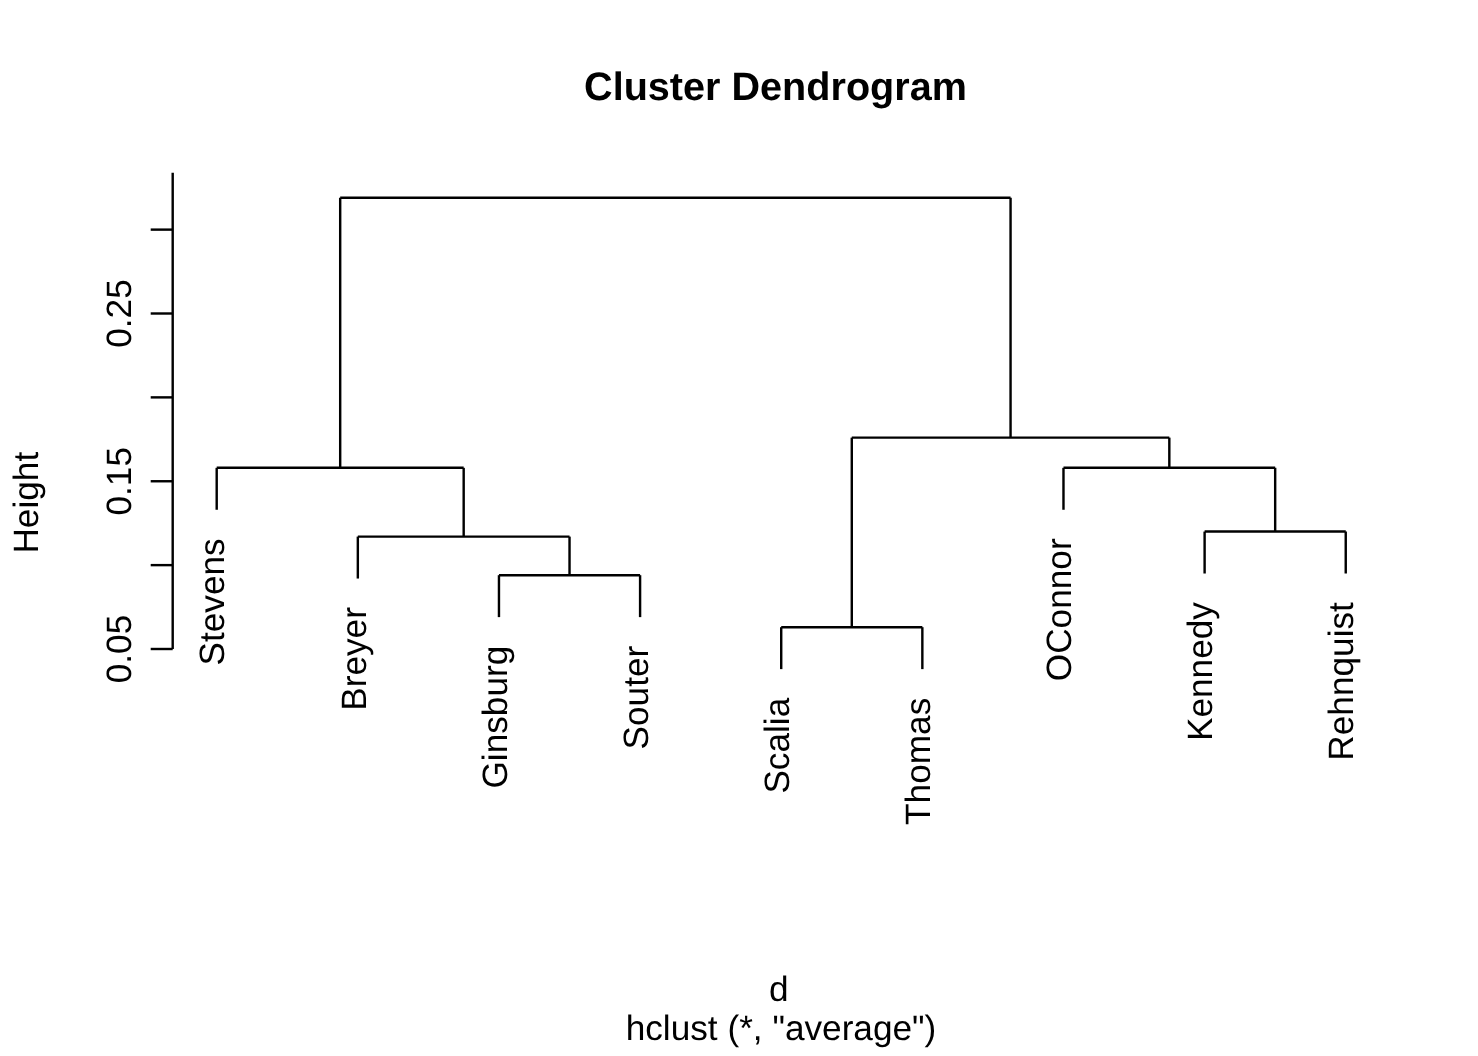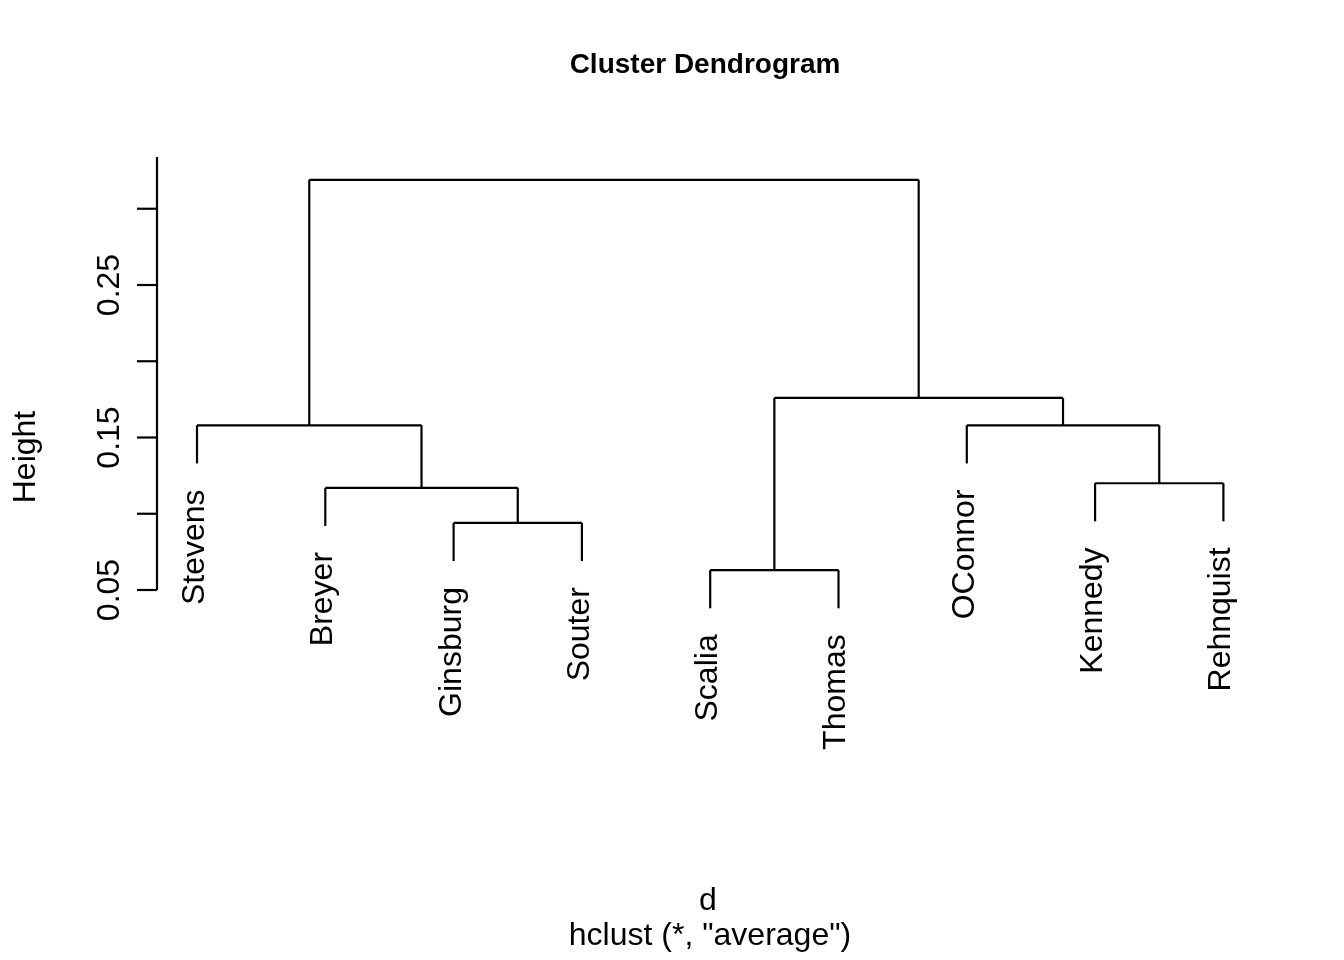--- a/index.html
+++ b/index.html
@@ -10,23 +10,23 @@
     background: #ffffff;
     font-family: "Liberation Sans", sans-serif;
     color: #000000;
     overflow: hidden;
   }
   .plot-svg { position: absolute; left: 0; top: 0; }
   .plot-svg text { font-family: "Liberation Sans", sans-serif; fill: #000000; }
   .title {
     position: absolute;
     left: 705px;
-    top: 48px;
+    top: 58px;
     transform: translateX(-50%);
-    font-size: 28px;
+    font-size: 36px;
     font-weight: bold;
     white-space: nowrap;
   }
   .ylab {
     position: absolute;
     left: 24px;
     top: 457px;
     transform: translate(-50%, -50%) rotate(-90deg);
     font-size: 32px;
     white-space: nowrap;

